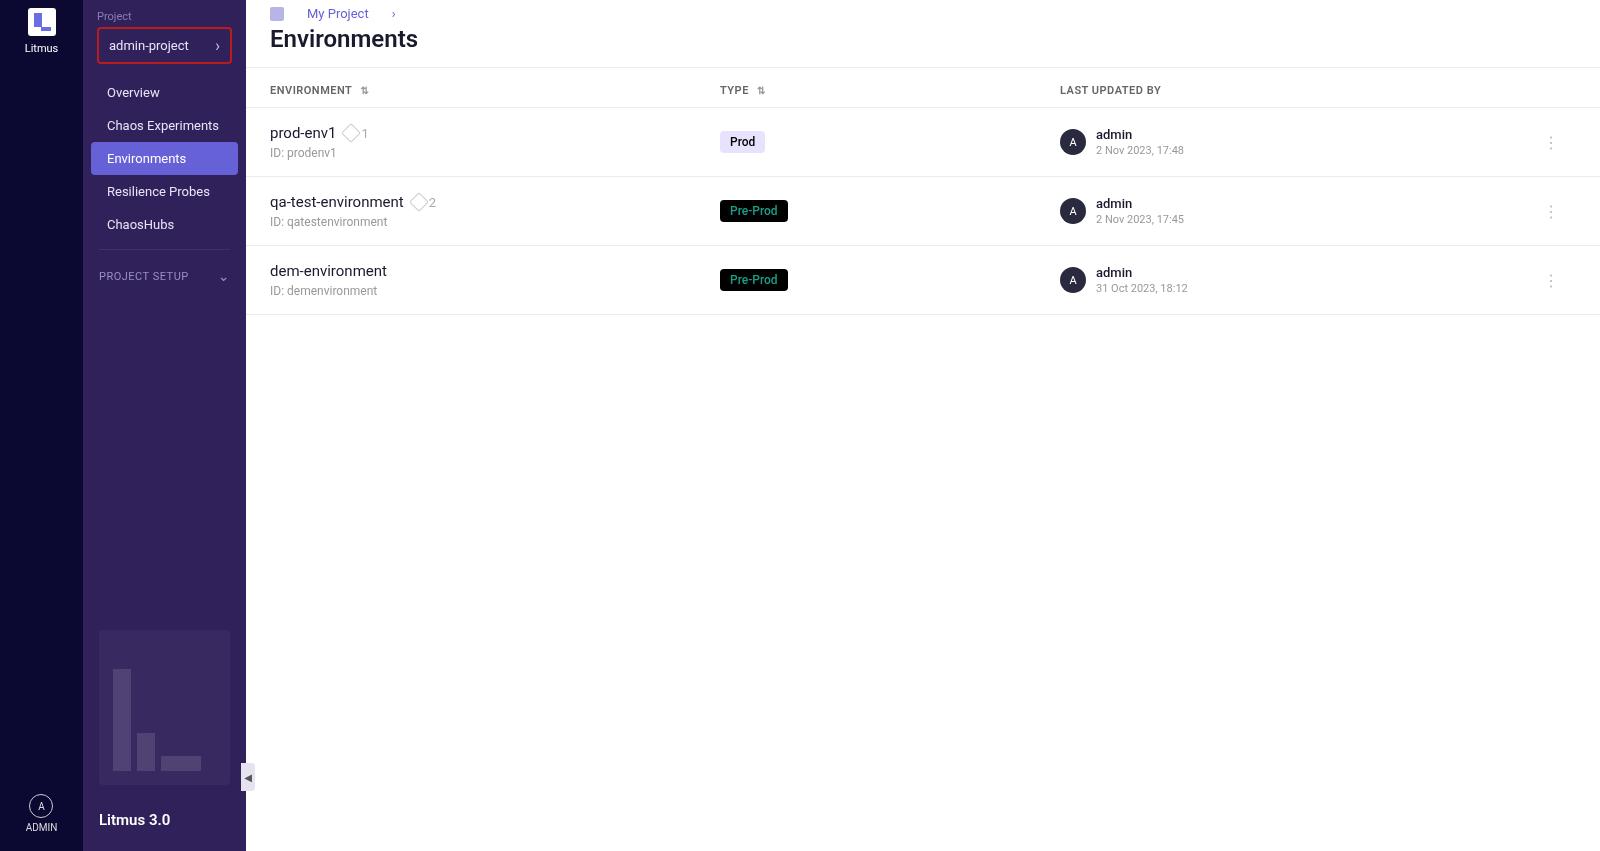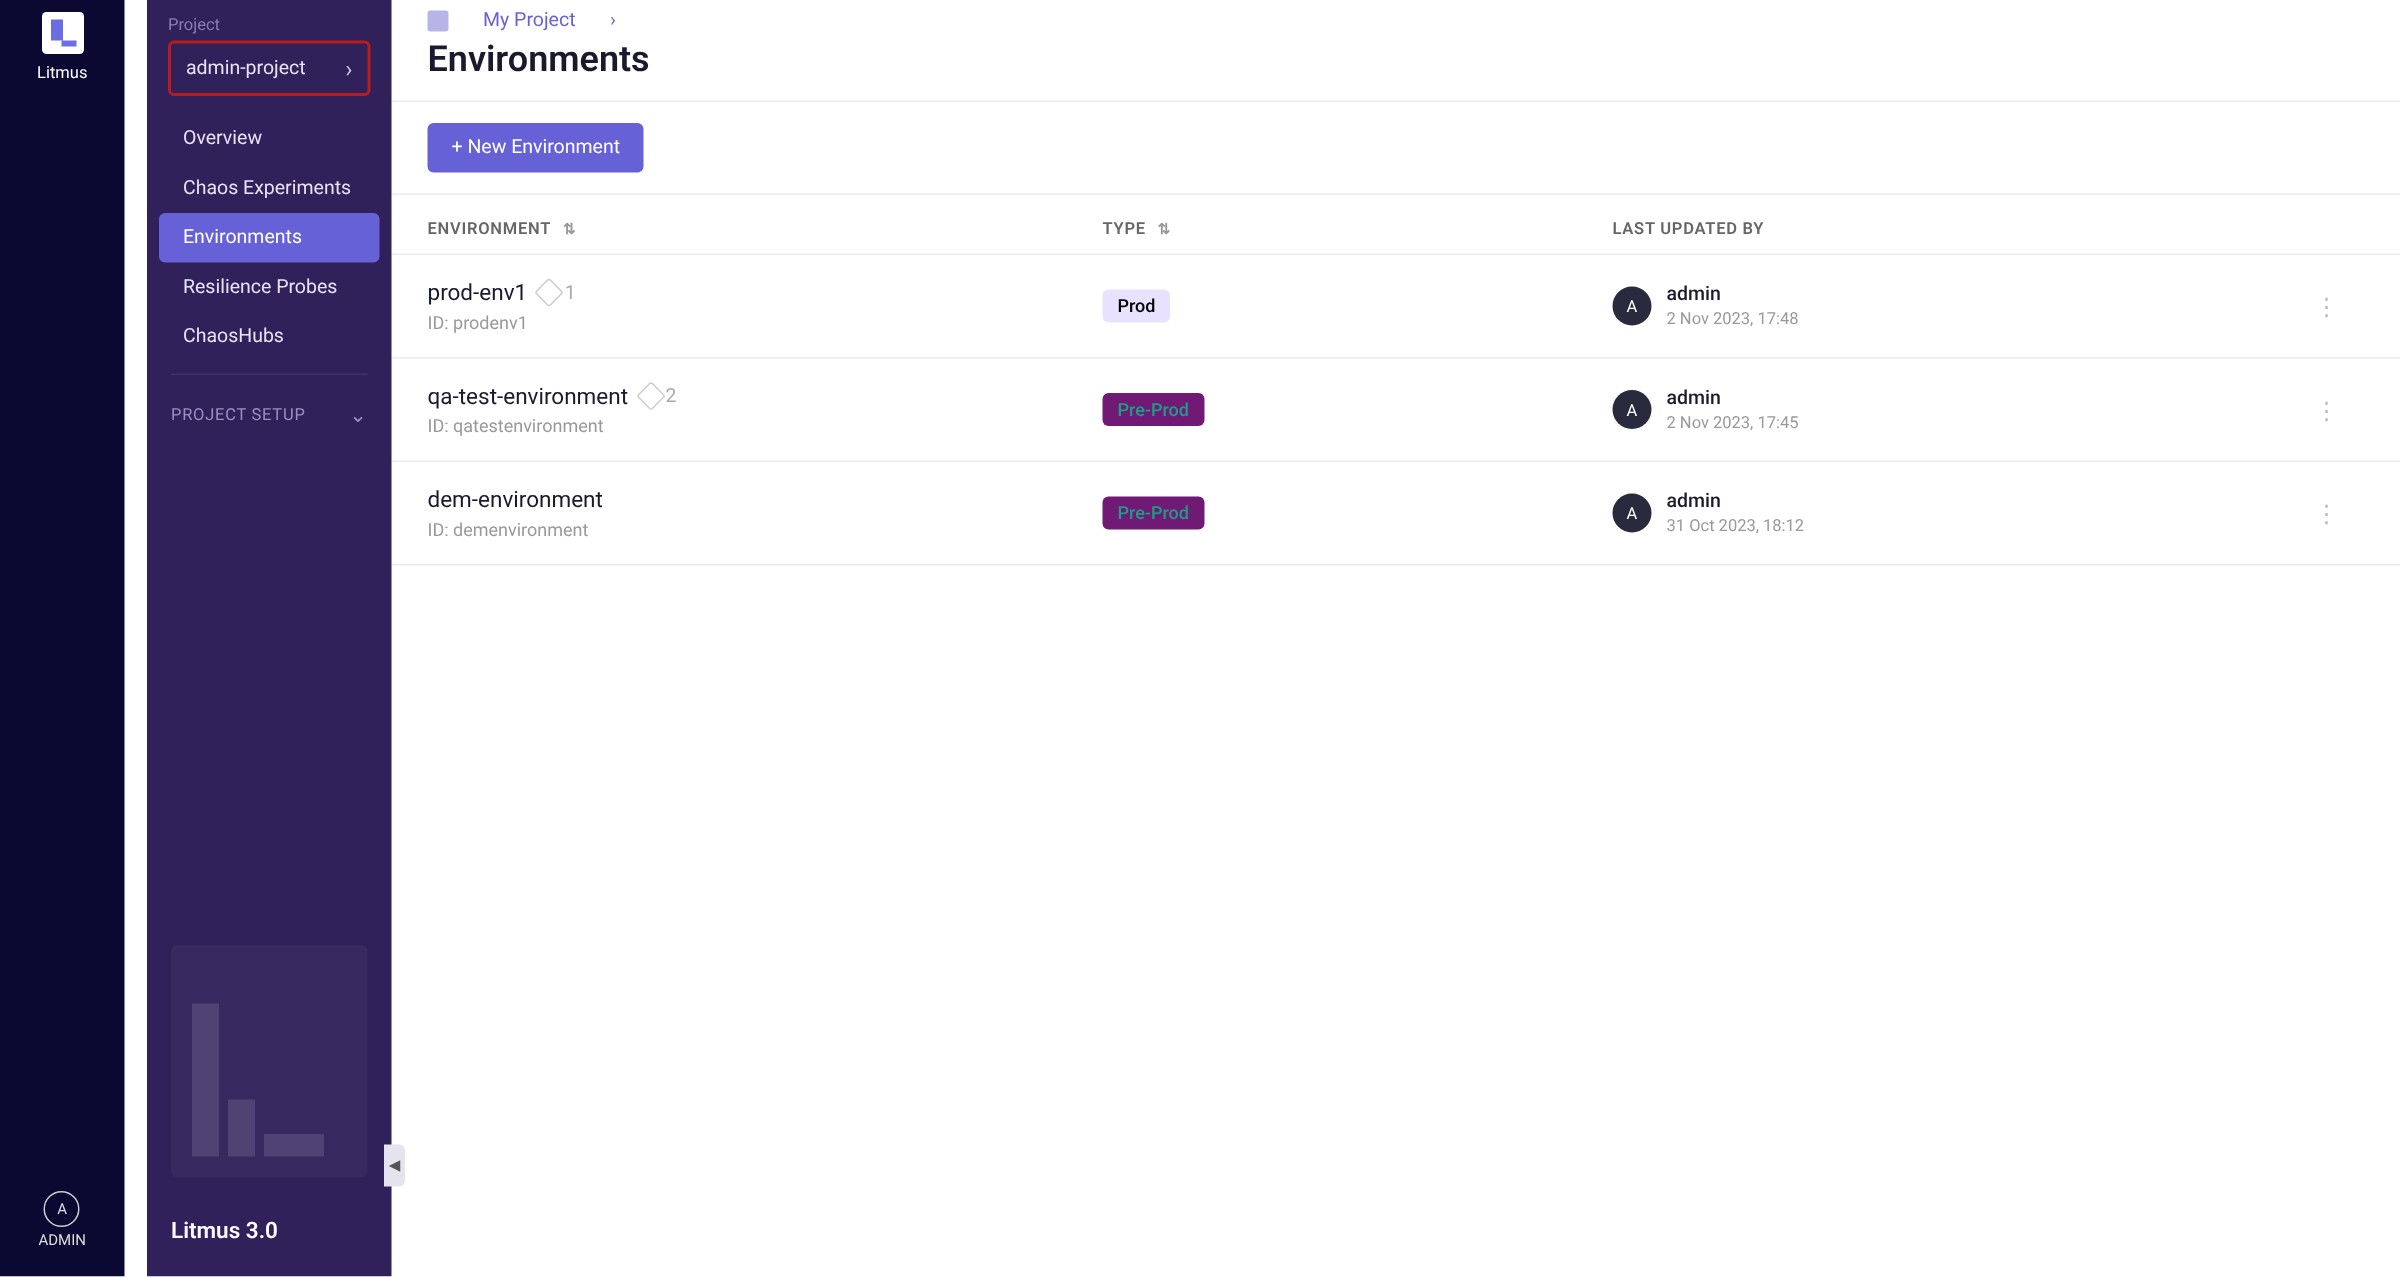--- a/index.html
+++ b/index.html
@@ -9,21 +9,21 @@
     .rail { width: 83px; background: #0B0932; display: flex; flex-direction: column; align-items: center; padding-top: 8px; color: #fff; }
     .rail-logo { width: 28px; height: 28px; background: #fff; border-radius: 3px; position: relative; margin-bottom: 6px; }
     .rail-logo::before { content: ""; position: absolute; left: 6px; top: 5px; width: 8px; height: 14px; background: #6b6de3; }
     .rail-logo::after { content: ""; position: absolute; right: 5px; bottom: 5px; width: 10px; height: 4px; background: #6b6de3; }
     .rail-name { font-size: 11px; }
     .rail-bottom { margin-top: auto; margin-bottom: 18px; display: flex; flex-direction: column; align-items: center; }
     .rail-avatar { width: 24px; height: 24px; border-radius: 50%; border: 1.5px solid #ccc; display: flex; align-items: center; justify-content: center; font-size: 10px; margin-bottom: 4px; color: #ddd; }
     .rail-user { font-size: 10px; color: #ddd; }
     
     
-    .sidebar { width: 163px; background: #30215B; display: flex; flex-direction: column; color: #c9c3e0; font-size: 13px; position: relative; margin-left: 15px; }
+    .sidebar { width: 163px; background: #30215B; display: flex; flex-direction: column; color: #c9c3e0; font-size: 13px; position: relative; }
     .sb-label { font-size: 11px; color: #8a7db5; padding: 10px 14px 4px; }
     .project-sel { margin: 0 14px 12px; border: 2px solid #b91c1c; border-radius: 4px; padding: 7px 10px; display: flex; align-items: center; justify-content: space-between; cursor: pointer; }
     .project-sel span:first-child { font-size: 13px; color: #e8e4f5; }
     .chev-right::after { content: "›"; font-size: 16px; color: #c9c3e0; }
     .nav-item { padding: 9px 16px; cursor: pointer; color: #e8e4f5; font-size: 13px; margin: 0 8px; border-radius: 4px; }
     .nav-item.active { background: #6761D7; color: #fff; }
     .section-hd { padding: 18px 16px 8px; display: flex; align-items: center; justify-content: space-between; font-size: 11px; color: #9a8fc0; letter-spacing: 0.5px; border-top: 1px solid rgba(255,255,255,0.08); margin: 8px 16px 0; padding-left: 0; padding-right: 0;}
     .chev-down::after { content: "⌄"; font-size: 14px; }
     .sb-foot { margin-top: auto; padding: 14px 16px 22px; }
     .sb-chart { height: 155px; background: rgba(255,255,255,0.04); border-radius: 4px; margin-bottom: 26px; display:flex; align-items:flex-end; padding: 14px; gap:6px;}
@@ -47,21 +47,21 @@
     .col-actions { width: 50px; }
     .sort-icon::after { content: "⇅"; font-size: 10px; color: #999; }
     
     .row { display: flex; padding: 16px 24px; border-bottom: 1px solid #ebebeb; align-items: center; }
     .env-name { font-size: 15px; color: #1a1a2e; display:flex; align-items:center; gap:8px;}
     .tag-icon { color:#aaa; font-size:13px; display:inline-flex; align-items:center; gap:3px;}
     .tag-icon::before { content:""; width:12px; height:12px; border:1.5px solid #ccc; border-radius:2px; transform:rotate(45deg);}
     .env-id { font-size: 12px; color: #999; margin-top: 4px; }
     .badge { display: inline-block; padding: 4px 10px; border-radius: 4px; font-size: 12px; font-weight: 500;}
     .badge-prod { background: #e8e2ff; color: #000000; }
-    .badge-preprod { background: #701a75; color: #1b9e87; }
+    .badge-preprod { background: #000000; color: #1b9e87; }
     .user-cell { display: flex; align-items: center; gap: 10px; }
     .user-av { width: 26px; height: 26px; border-radius: 50%; background: #2a2a3e; color: #fff; font-size: 11px; display: flex; align-items: center; justify-content: center; }
     .user-name { font-size: 13px; color: #1a1a2e; font-weight: 500;}
     .user-date { font-size: 11px; color: #999; margin-top: 2px;}
     .kebab { color: #bbb; cursor: pointer; font-size: 16px; text-align:center;}
   </style>
 </head>
 <body>
 
 <div class="rail">
@@ -99,23 +99,20 @@
   <div class="collapse-tab">◀</div>
 </div>
 
 <div class="main">
   <div class="crumb">
     <span class="crumb-icon"></span>
     <span>My Project</span>
     <span>›</span>
   </div>
   <div class="page-title">Environments</div>
-  <div class="toolbar">
-    <button class="btn-primary">+ New Environment</button>
-  </div>
 
   <div class="tbl-head">
     <div class="col-env">
       <span>ENVIRONMENT</span>
       <span class="sort-icon"></span>
     </div>
     <div class="col-type">
       <span>TYPE</span>
       <span class="sort-icon"></span>
     </div>

